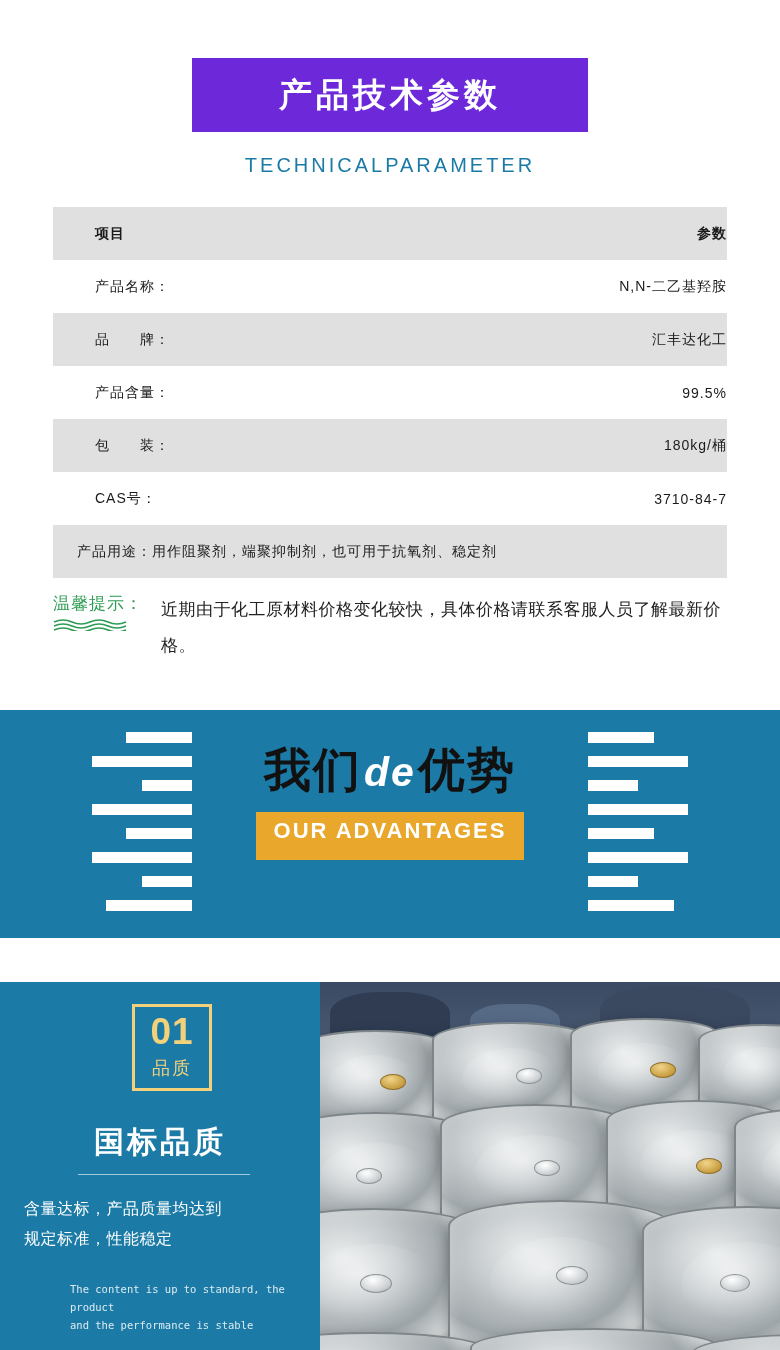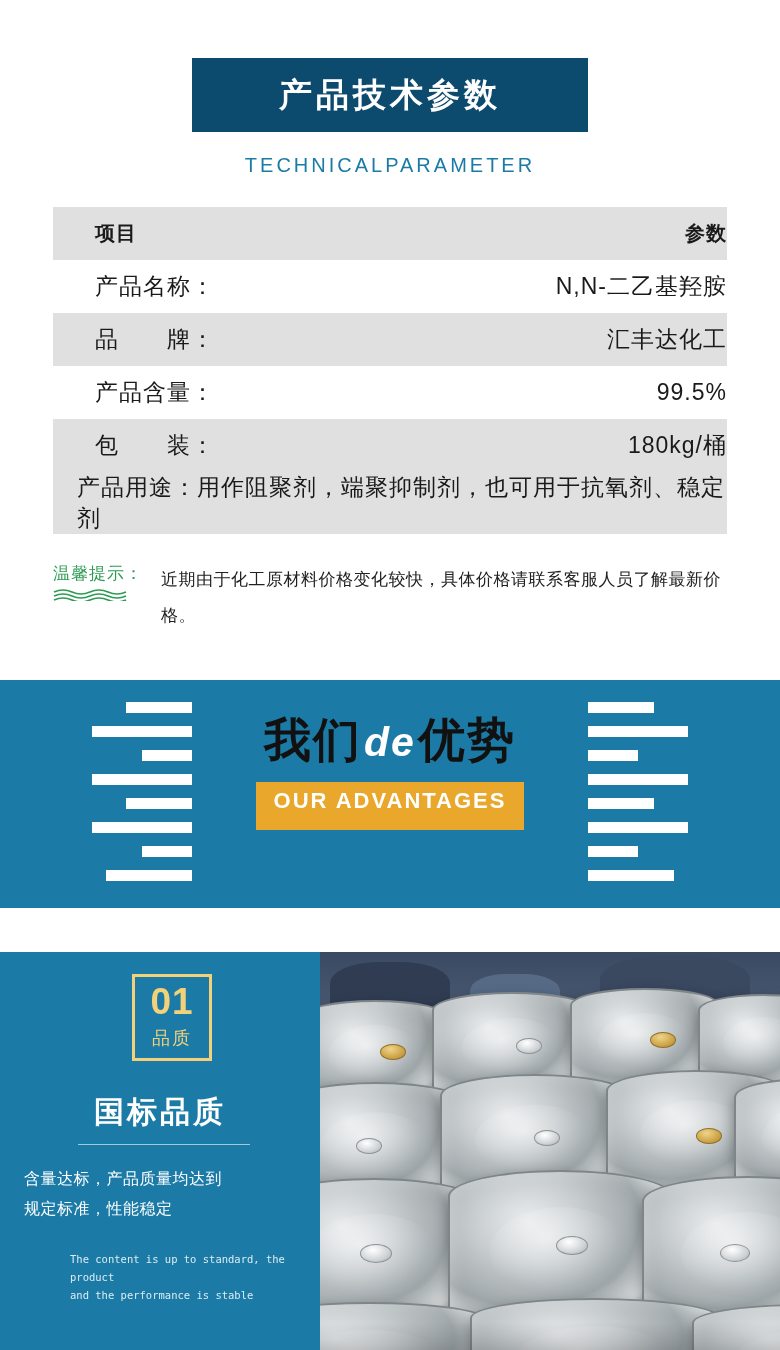--- a/index.html
+++ b/index.html
@@ -14,21 +14,21 @@
   
   .spec-section {
     width: 780px;
     padding-top: 58px;
     background: #ffffff;
   }
   .title-bar {
     width: 396px;
     height: 74px;
     margin: 0 auto;
-    background: #0c4a6e;
+    background: #6d28d9;
     display: flex;
     align-items: center;
     justify-content: center;
   }
   .title-bar span {
     color: #ffffff;
     font-size: 33px;
     font-weight: bold;
     letter-spacing: 4px;
   }
@@ -43,45 +43,45 @@
 
   .spec-table {
     width: 674px;
     margin: 30px auto 0 auto;
     border-collapse: collapse;
   }
   .spec-table tr { height: 53px; }
   .spec-table tr.odd { background: #e0e0e0; }
   .spec-table tr.even { background: #ffffff; }
   .spec-table td {
-    font-size: 23px;
+    font-size: 14px;
     color: #1a1a1a;
     padding: 0 0 0 42px;
     vertical-align: middle;
     letter-spacing: 1px;
   }
   .spec-table td.val {
     padding-left: 0;
     text-align: right;
     width: 390px;
   }
   .spec-table tr.head td {
-    font-size: 20px;
+    font-size: 14px;
     font-weight: bold;
   }
   .spec-table tr.head td.val { padding-left: 78px; }
   .spec-table td.k { width: 284px; }
   .spec-table td.wide {
     padding-left: 24px;
     width: 674px;
   }
 
   .tip-row {
     width: 674px;
-    margin: 28px auto 0 auto;
+    margin: 14px auto 0 auto;
     display: flex;
     align-items: flex-start;
   }
   .tip-label-wrap { width: 108px; flex: 0 0 108px; }
   .tip-label {
     color: #2e9b54;
     font-size: 17px;
     letter-spacing: 1px;
     white-space: nowrap;
   }
@@ -327,20 +327,24 @@
         <td class="val">汇丰达化工</td>
       </tr>
       <tr class="even">
         <td class="k">产品含量：</td>
         <td class="val">99.5%</td>
       </tr>
       <tr class="odd">
         <td class="k">包　　装：</td>
         <td class="val">180kg/桶</td>
       </tr>
+      <tr class="even">
+        <td class="k">CAS号：</td>
+        <td class="val">3710-84-7</td>
+      </tr>
       <tr class="odd">
         <td class="wide" colspan="2">产品用途：用作阻聚剂，端聚抑制剂，也可用于抗氧剂、稳定剂</td>
       </tr>
     </tbody>
   </table>
 
   <div class="tip-row">
     <div class="tip-label-wrap">
       <div class="tip-label">温馨提示：</div>
       <svg class="tip-wave" viewBox="0 0 74 12">

